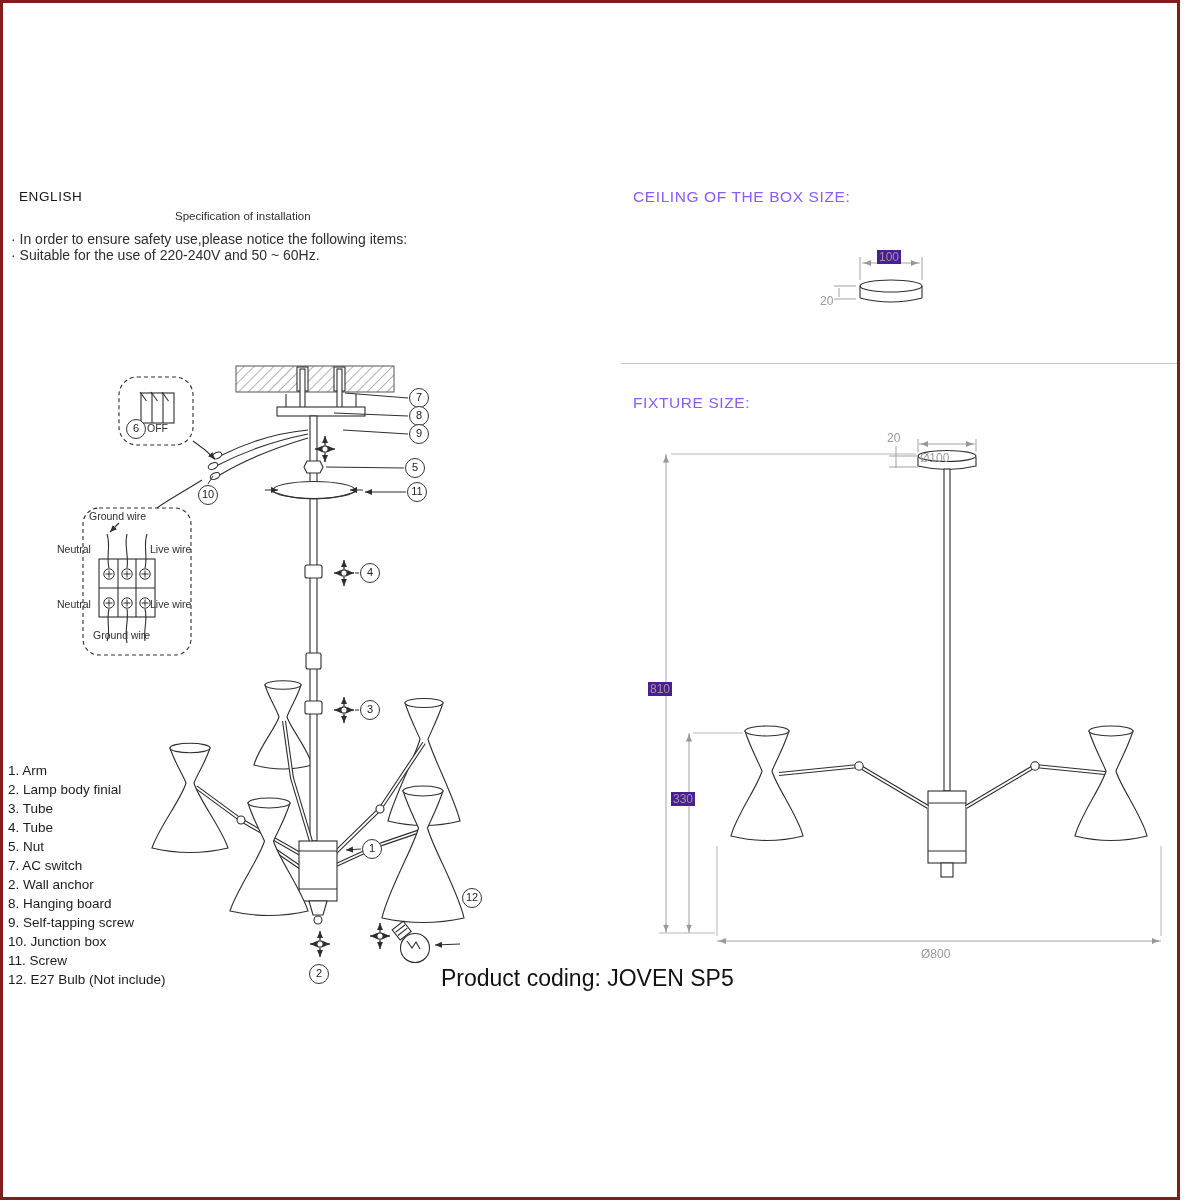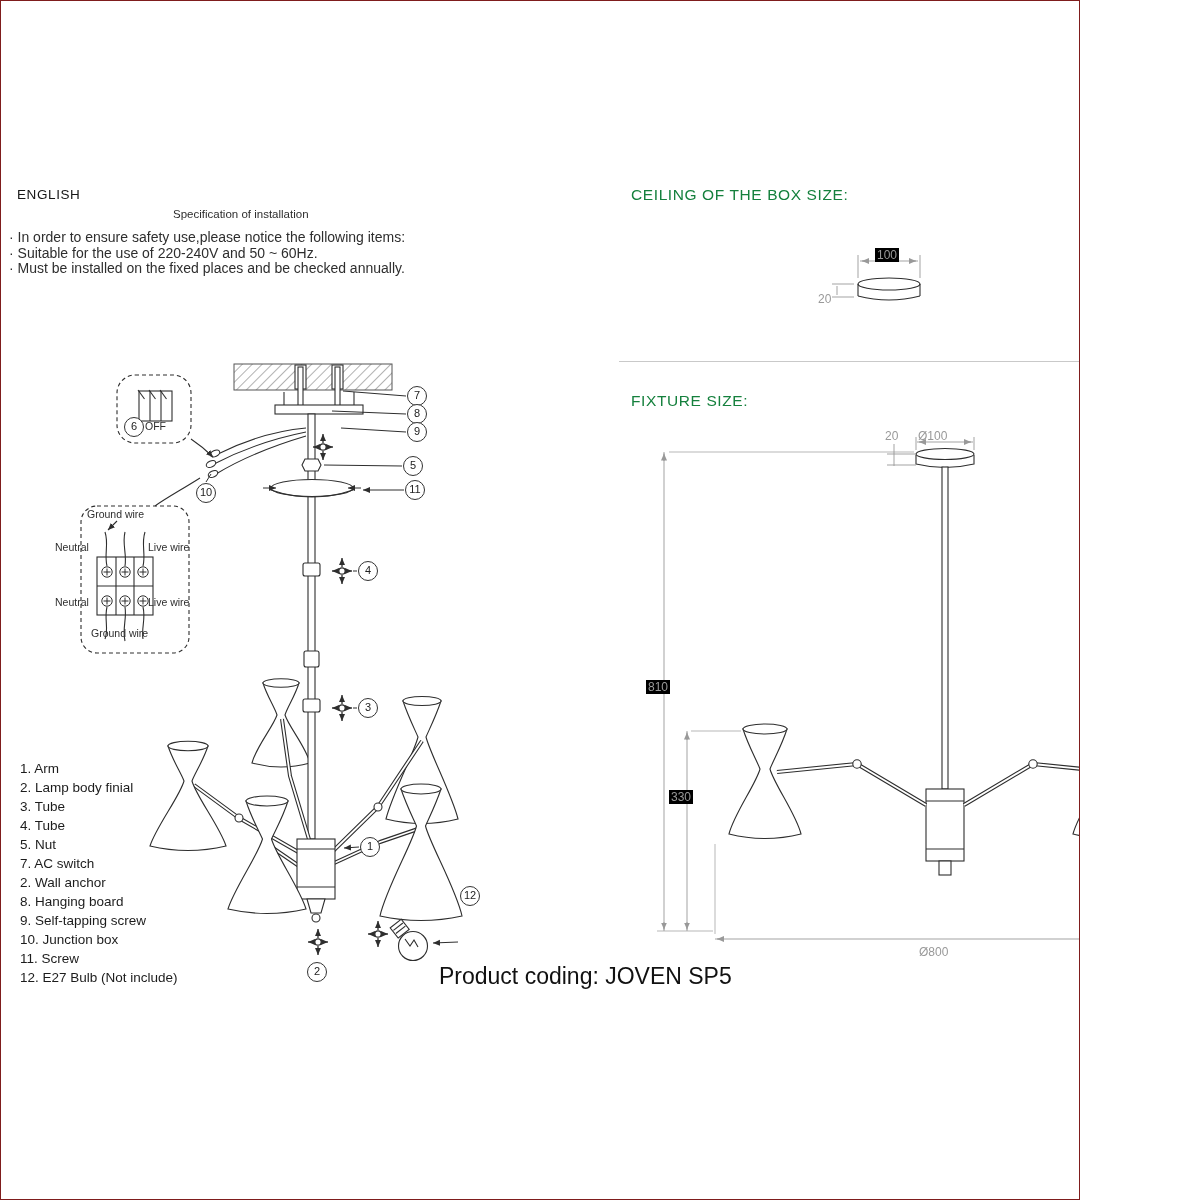--- a/index.html
+++ b/index.html
@@ -1,23 +1,23 @@
 <!DOCTYPE html>
 <html><head>
 <meta charset="utf-8">
 <style>
   *{margin:0;padding:0;box-sizing:border-box}
   html,body{background:#fff}
   body{font-family:"Liberation Sans",sans-serif;color:#2e2e2e}
-  .page{position:relative;width:1080px;height:1200px;background:#fff;border:1px solid #7f1d1d;overflow:hidden}
+  .page{position:relative;width:1180px;height:1200px;background:#fff;border:3px solid #7f1d1d;overflow:hidden}
   .art{position:absolute;left:0;top:0}
   .lbl{position:absolute;white-space:nowrap;color:#2e2e2e}
-  .heading{font-size:15.5px;color:#15803d;letter-spacing:.6px}
+  .heading{font-size:15.5px;color:#8b5cf6;letter-spacing:.6px}
   .dim{position:absolute;white-space:nowrap;color:#999;font-size:12px}
-  .dim.bg{background:#000000;padding:0 2px}
+  .dim.bg{background:#4c1d95;padding:0 2px}
   .co{position:absolute;width:20px;height:20px;border:1.2px solid #333;border-radius:50%;background:#fff;font-size:11px;line-height:17px;text-align:center;color:#222}
   .notes{position:absolute}
   .notes div{font-size:14px;line-height:15.6px;color:#2e2e2e}
   .parts{position:absolute}
   .parts div{font-size:13.5px;line-height:19px;color:#1c1c1c}
   .wire{position:absolute;font-size:10.5px;color:#2e2e2e;white-space:nowrap}
   .divider{position:absolute;height:1px;background:#c9c9c9}
 </style>
 </head>
 <body>
@@ -265,24 +265,23 @@
     </g>
   </svg>
 
   <div class="lbl" style="left:16px;top:186px;font-size:13.5px;letter-spacing:.6px;color:#161616">ENGLISH</div>
 
   <div class="lbl" style="left:172px;top:207px;font-size:11.5px">Specification of installation</div>
 
   <div class="notes" style="left:8px;top:229px">
     <div>· In order to ensure safety use,please notice the following items:</div>
     <div>· Suitable for the use of 220-240V and 50 ~ 60Hz.</div>
-    <div>· Must be installed on the fixed places and be checked annually.</div>
   </div>
 
-  <div class="parts" style="left:19px;top:758px">
+  <div class="parts" style="left:5px;top:758px">
     <div>1. Arm</div>
     <div>2. Lamp body finial</div>
     <div>3. Tube</div>
     <div>4. Tube</div>
     <div>5. Nut</div>
     <div>7. AC switch</div>
     <div>2. Wall anchor</div>
     <div>8. Hanging board</div>
     <div>9. Self-tapping screw</div>
     <div>10. Junction box</div>
@@ -311,20 +310,20 @@
   <div class="co" style="left:459px;top:885px">12</div>
   <div class="co" style="left:123px;top:416px">6</div>
 
   <div class="lbl heading" style="left:630px;top:185px">CEILING OF THE BOX SIZE:</div>
   <div class="divider" style="left:618px;top:360px;width:582px"></div>
   <div class="lbl heading" style="left:630px;top:391px">FIXTURE SIZE:</div>
 
   <div class="dim bg" style="left:874px;top:247px">100</div>
   <div class="dim" style="left:817px;top:291px">20</div>
   <div class="dim" style="left:884px;top:428px">20</div>
-  <div class="dim" style="left:917px;top:428px">Ø100</div>
+  <div class="dim" style="left:917px;top:448px">Ø100</div>
   <div class="dim bg" style="left:645px;top:679px">810</div>
   <div class="dim bg" style="left:668px;top:789px">330</div>
   <div class="dim" style="left:918px;top:944px">Ø800</div>
 
   <div class="lbl" style="left:438px;top:962px;font-size:23px;color:#111">Product coding: JOVEN SP5</div>
 
 </div>
 
 </body></html>

